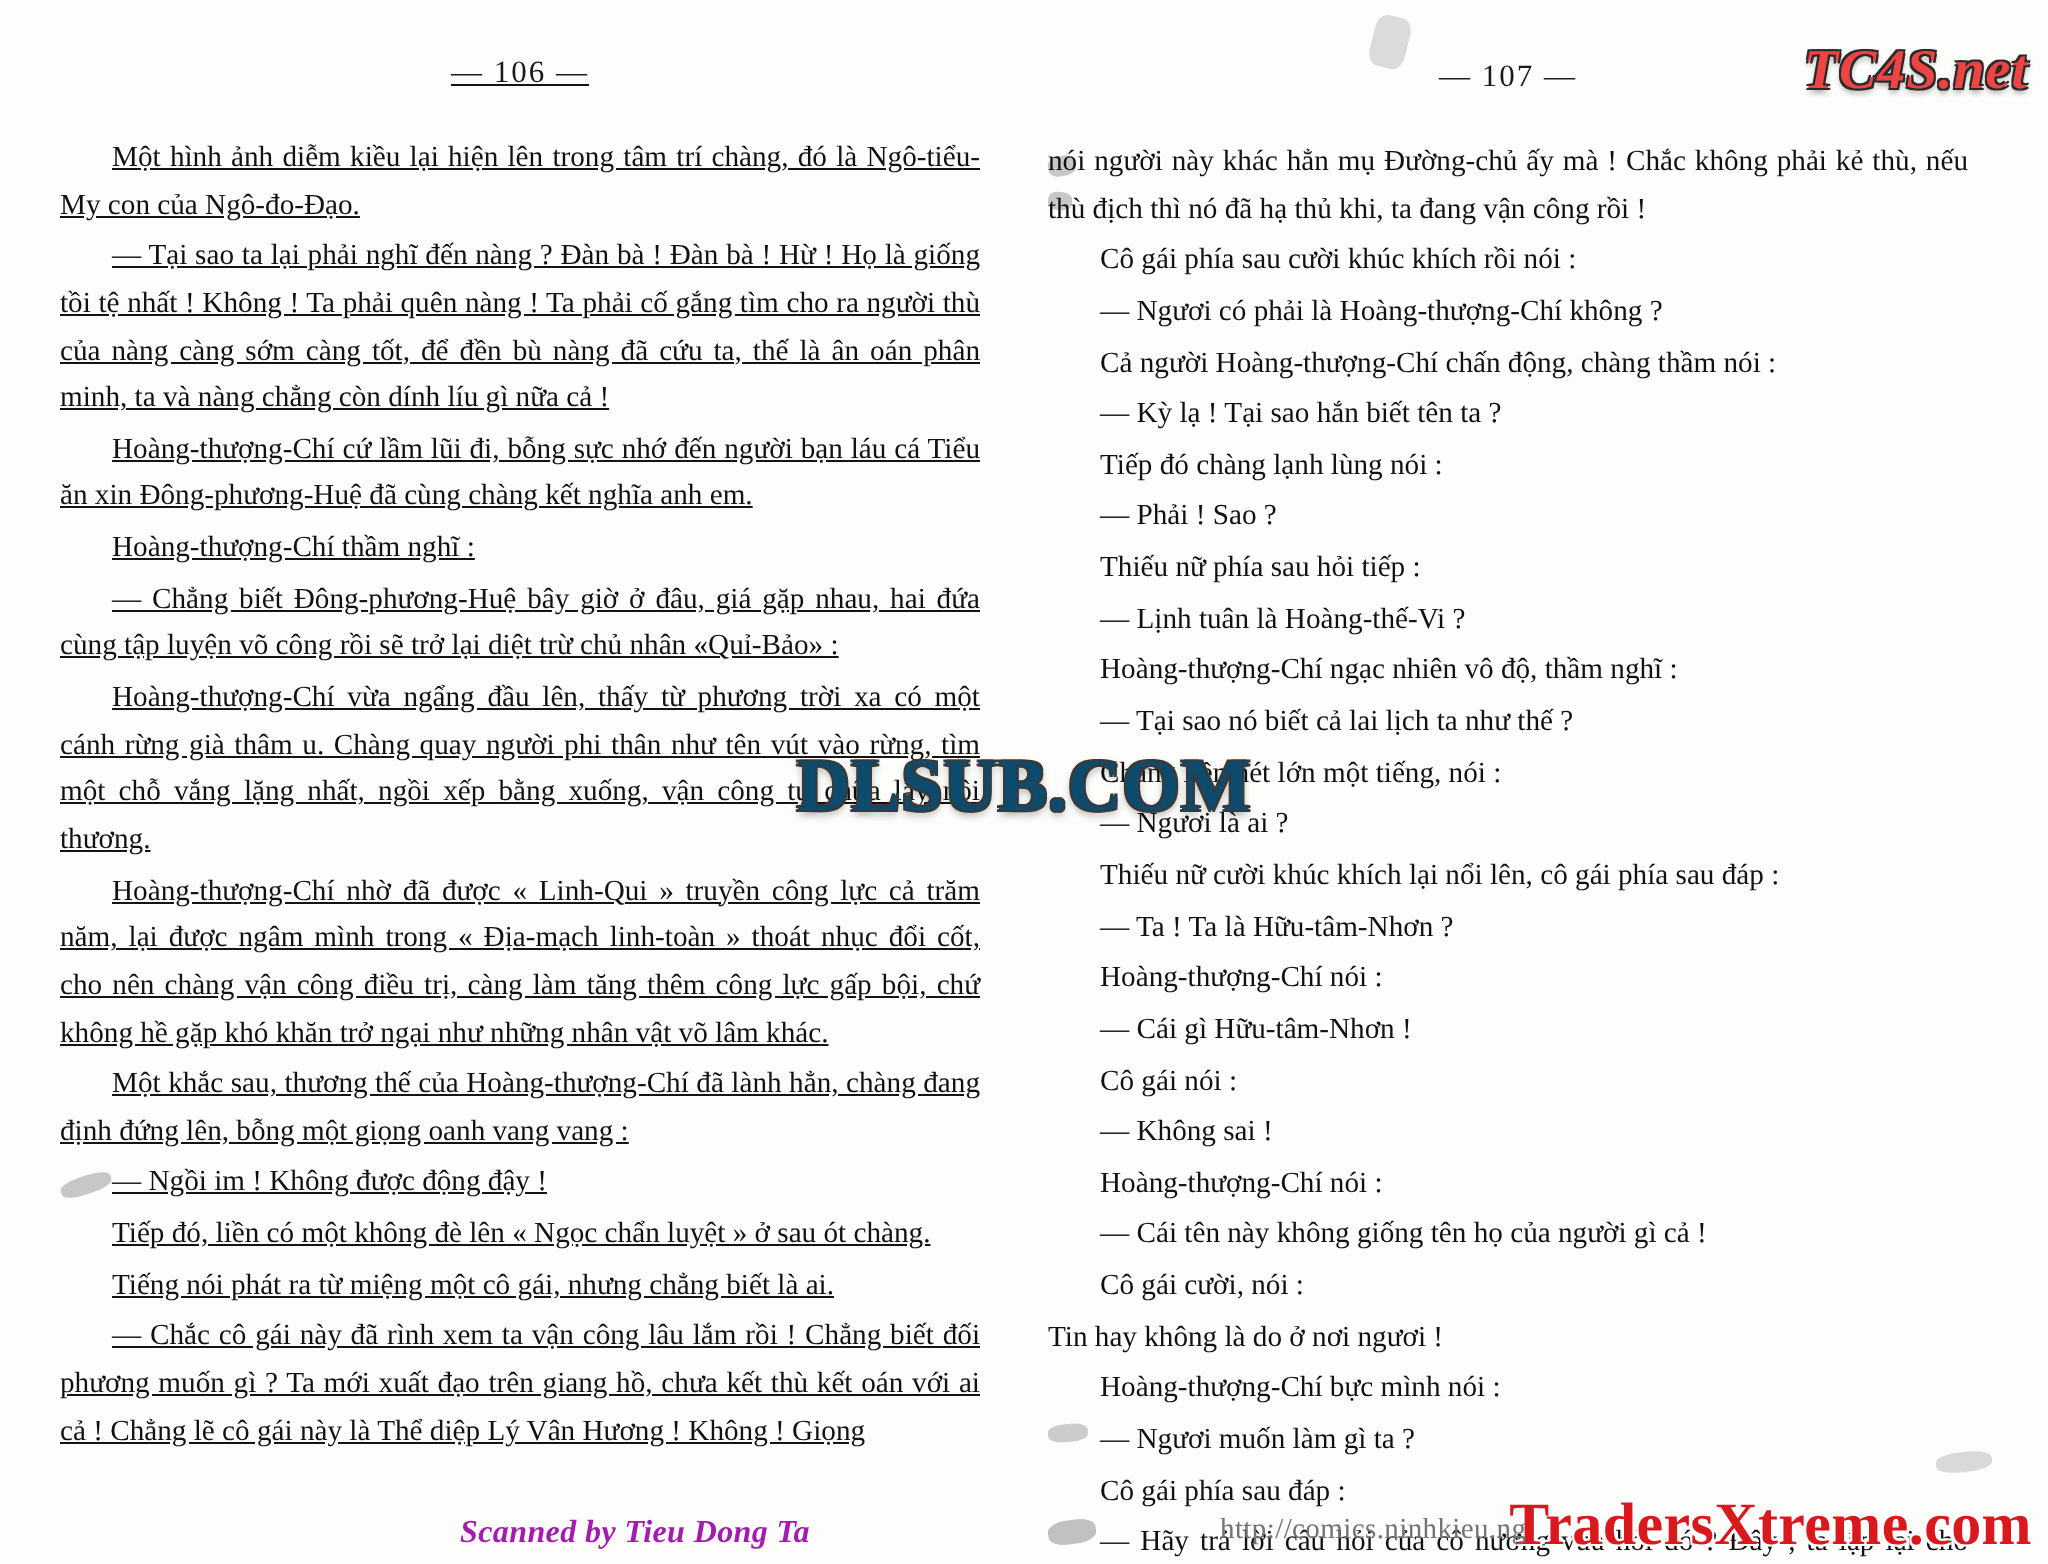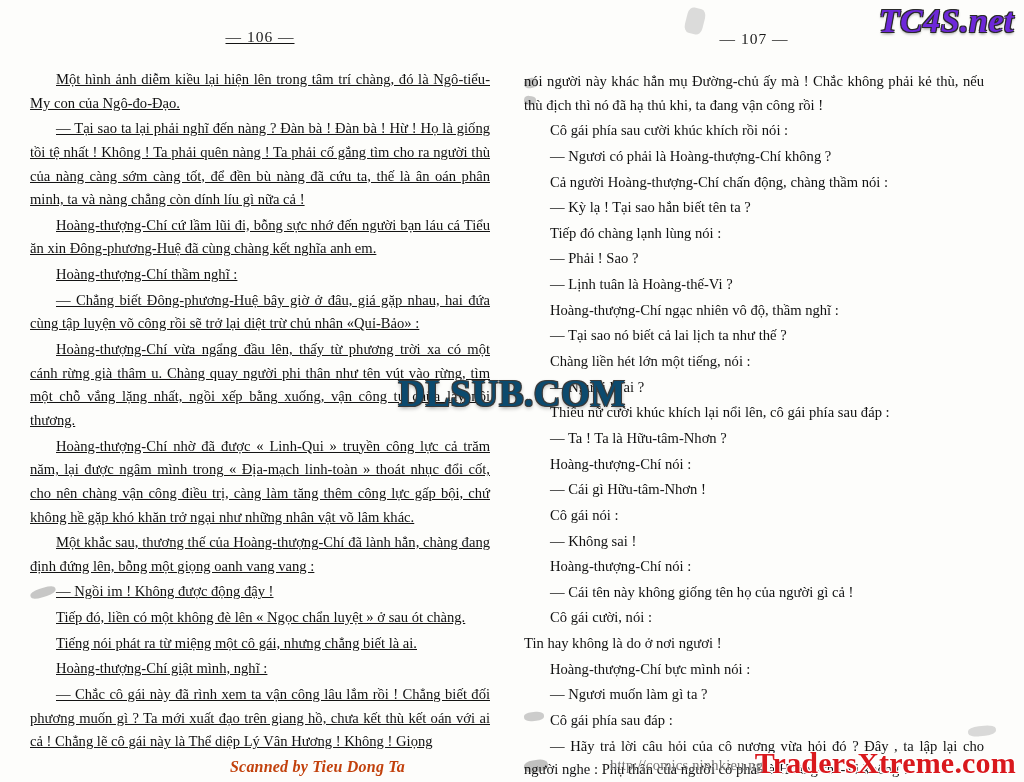--- a/index.html
+++ b/index.html
@@ -13,27 +13,27 @@
     height: 782px;
     background: #fdfdfb;
     overflow: hidden;
     font-family: "Liberation Serif", serif;
     color: #141414;
   }
 
   
   .wm-topright {
     position: absolute;
-    top: 2px;
+    top: 20px;
     right: 10px;
     font-family: "Liberation Serif", serif;
-    font-size: 34px;
+    font-size: 28px;
     font-weight: bold;
     font-style: italic;
-    color: #6d28d9;
+    color: #ef4444;
     text-shadow:
       -1px -1px 0 #2a2a2a,
       1px -1px 0 #2a2a2a,
       -1px  1px 0 #2a2a2a,
       1px  1px 0 #2a2a2a,
       0 2px 3px rgba(0,0,0,.45);
     letter-spacing: .5px;
   }
 
   
@@ -124,21 +124,21 @@
 
   
   .credit {
     position: absolute;
     left: 210px;
     bottom: 6px;
     font-family: "Liberation Serif", serif;
     font-size: 16px;
     font-weight: bold;
     font-style: italic;
-    color: #c2410c;
+    color: #a21caf;
     letter-spacing: .2px;
     padding-left: 20px;
   }
   .url-bottom {
     position: absolute;
     left: 610px;
     bottom: 8px;
     font-family: "Liberation Serif", serif;
     font-size: 14.5px;
     color: #737373;
@@ -165,35 +165,35 @@
       <p class="dialog">— Tại sao ta lại phải nghĩ đến nàng ? Đàn bà ! Đàn bà ! Hừ ! Họ là giống tồi tệ nhất ! Không ! Ta phải quên nàng ! Ta phải cố gắng tìm cho ra người thù của nàng càng sớm càng tốt, để đền bù nàng đã cứu ta, thế là ân oán phân minh, ta và nàng chẳng còn dính líu gì nữa cả !</p>
       <p>Hoàng-thượng-Chí cứ lầm lũi đi, bỗng sực nhớ đến người bạn láu cá Tiểu ăn xin Đông-phương-Huệ đã cùng chàng kết nghĩa anh em.</p>
       <p>Hoàng-thượng-Chí thầm nghĩ :</p>
       <p class="dialog">— Chẳng biết Đông-phương-Huệ bây giờ ở đâu, giá gặp nhau, hai đứa cùng tập luyện võ công rồi sẽ trở lại diệt trừ chủ nhân «Quỉ-Bảo» :</p>
       <p>Hoàng-thượng-Chí vừa ngẩng đầu lên, thấy từ phương trời xa có một cánh rừng già thâm u. Chàng quay người phi thân như tên vút vào rừng, tìm một chỗ vắng lặng nhất, ngồi xếp bằng xuống, vận công tự chữa lấy nội thương.</p>
       <p>Hoàng-thượng-Chí nhờ đã được « Linh-Qui » truyền công lực cả trăm năm, lại được ngâm mình trong « Địa-mạch linh-toàn » thoát nhục đổi cốt, cho nên chàng vận công điều trị, càng làm tăng thêm công lực gấp bội, chứ không hề gặp khó khăn trở ngại như những nhân vật võ lâm khác.</p>
       <p>Một khắc sau, thương thế của Hoàng-thượng-Chí đã lành hẳn, chàng đang định đứng lên, bỗng một giọng oanh vang vang :</p>
       <p class="dialog">— Ngồi im ! Không được động đậy !</p>
       <p>Tiếp đó, liền có một không đè lên « Ngọc chẩn luyệt » ở sau ót chàng.</p>
       <p>Tiếng nói phát ra từ miệng một cô gái, nhưng chẳng biết là ai.</p>
-      <p>Hoàng-thượng-Chí giật mình, nghĩ :</p>
       <p class="dialog">— Chắc cô gái này đã rình xem ta vận công lâu lắm rồi ! Chẳng biết đối phương muốn gì ? Ta mới xuất đạo trên giang hồ, chưa kết thù kết oán với ai cả ! Chẳng lẽ cô gái này là Thể diệp Lý Vân Hương ! Không ! Giọng</p>
     </div>
   </div>
 
   <div class="col col-right">
     <div class="folio">— 107 —</div>
     <div class="body-text">
       <p class="noindent">nói người này khác hẳn mụ Đường-chủ ấy mà ! Chắc không phải kẻ thù, nếu thù địch thì nó đã hạ thủ khi, ta đang vận công rồi !</p>
       <p>Cô gái phía sau cười khúc khích rồi nói :</p>
       <p class="dialog">— Ngươi có phải là Hoàng-thượng-Chí không ?</p>
       <p>Cả người Hoàng-thượng-Chí chấn động, chàng thầm nói :</p>
       <p class="dialog">— Kỳ lạ ! Tại sao hắn biết tên ta ?</p>
       <p>Tiếp đó chàng lạnh lùng nói :</p>
       <p class="dialog">— Phải ! Sao ?</p>
+      <p>Thiếu nữ phía sau hỏi tiếp :</p>
       <p class="dialog">— Lịnh tuân là Hoàng-thế-Vi ?</p>
       <p>Hoàng-thượng-Chí ngạc nhiên vô độ, thầm nghĩ :</p>
       <p class="dialog">— Tại sao nó biết cả lai lịch ta như thế ?</p>
       <p>Chàng liền hét lớn một tiếng, nói :</p>
       <p class="dialog">— Ngươi là ai ?</p>
       <p>Thiếu nữ cười khúc khích lại nổi lên, cô gái phía sau đáp :</p>
       <p class="dialog">— Ta ! Ta là Hữu-tâm-Nhơn ?</p>
       <p>Hoàng-thượng-Chí nói :</p>
       <p class="dialog">— Cái gì Hữu-tâm-Nhơn !</p>
       <p>Cô gái nói :</p>

